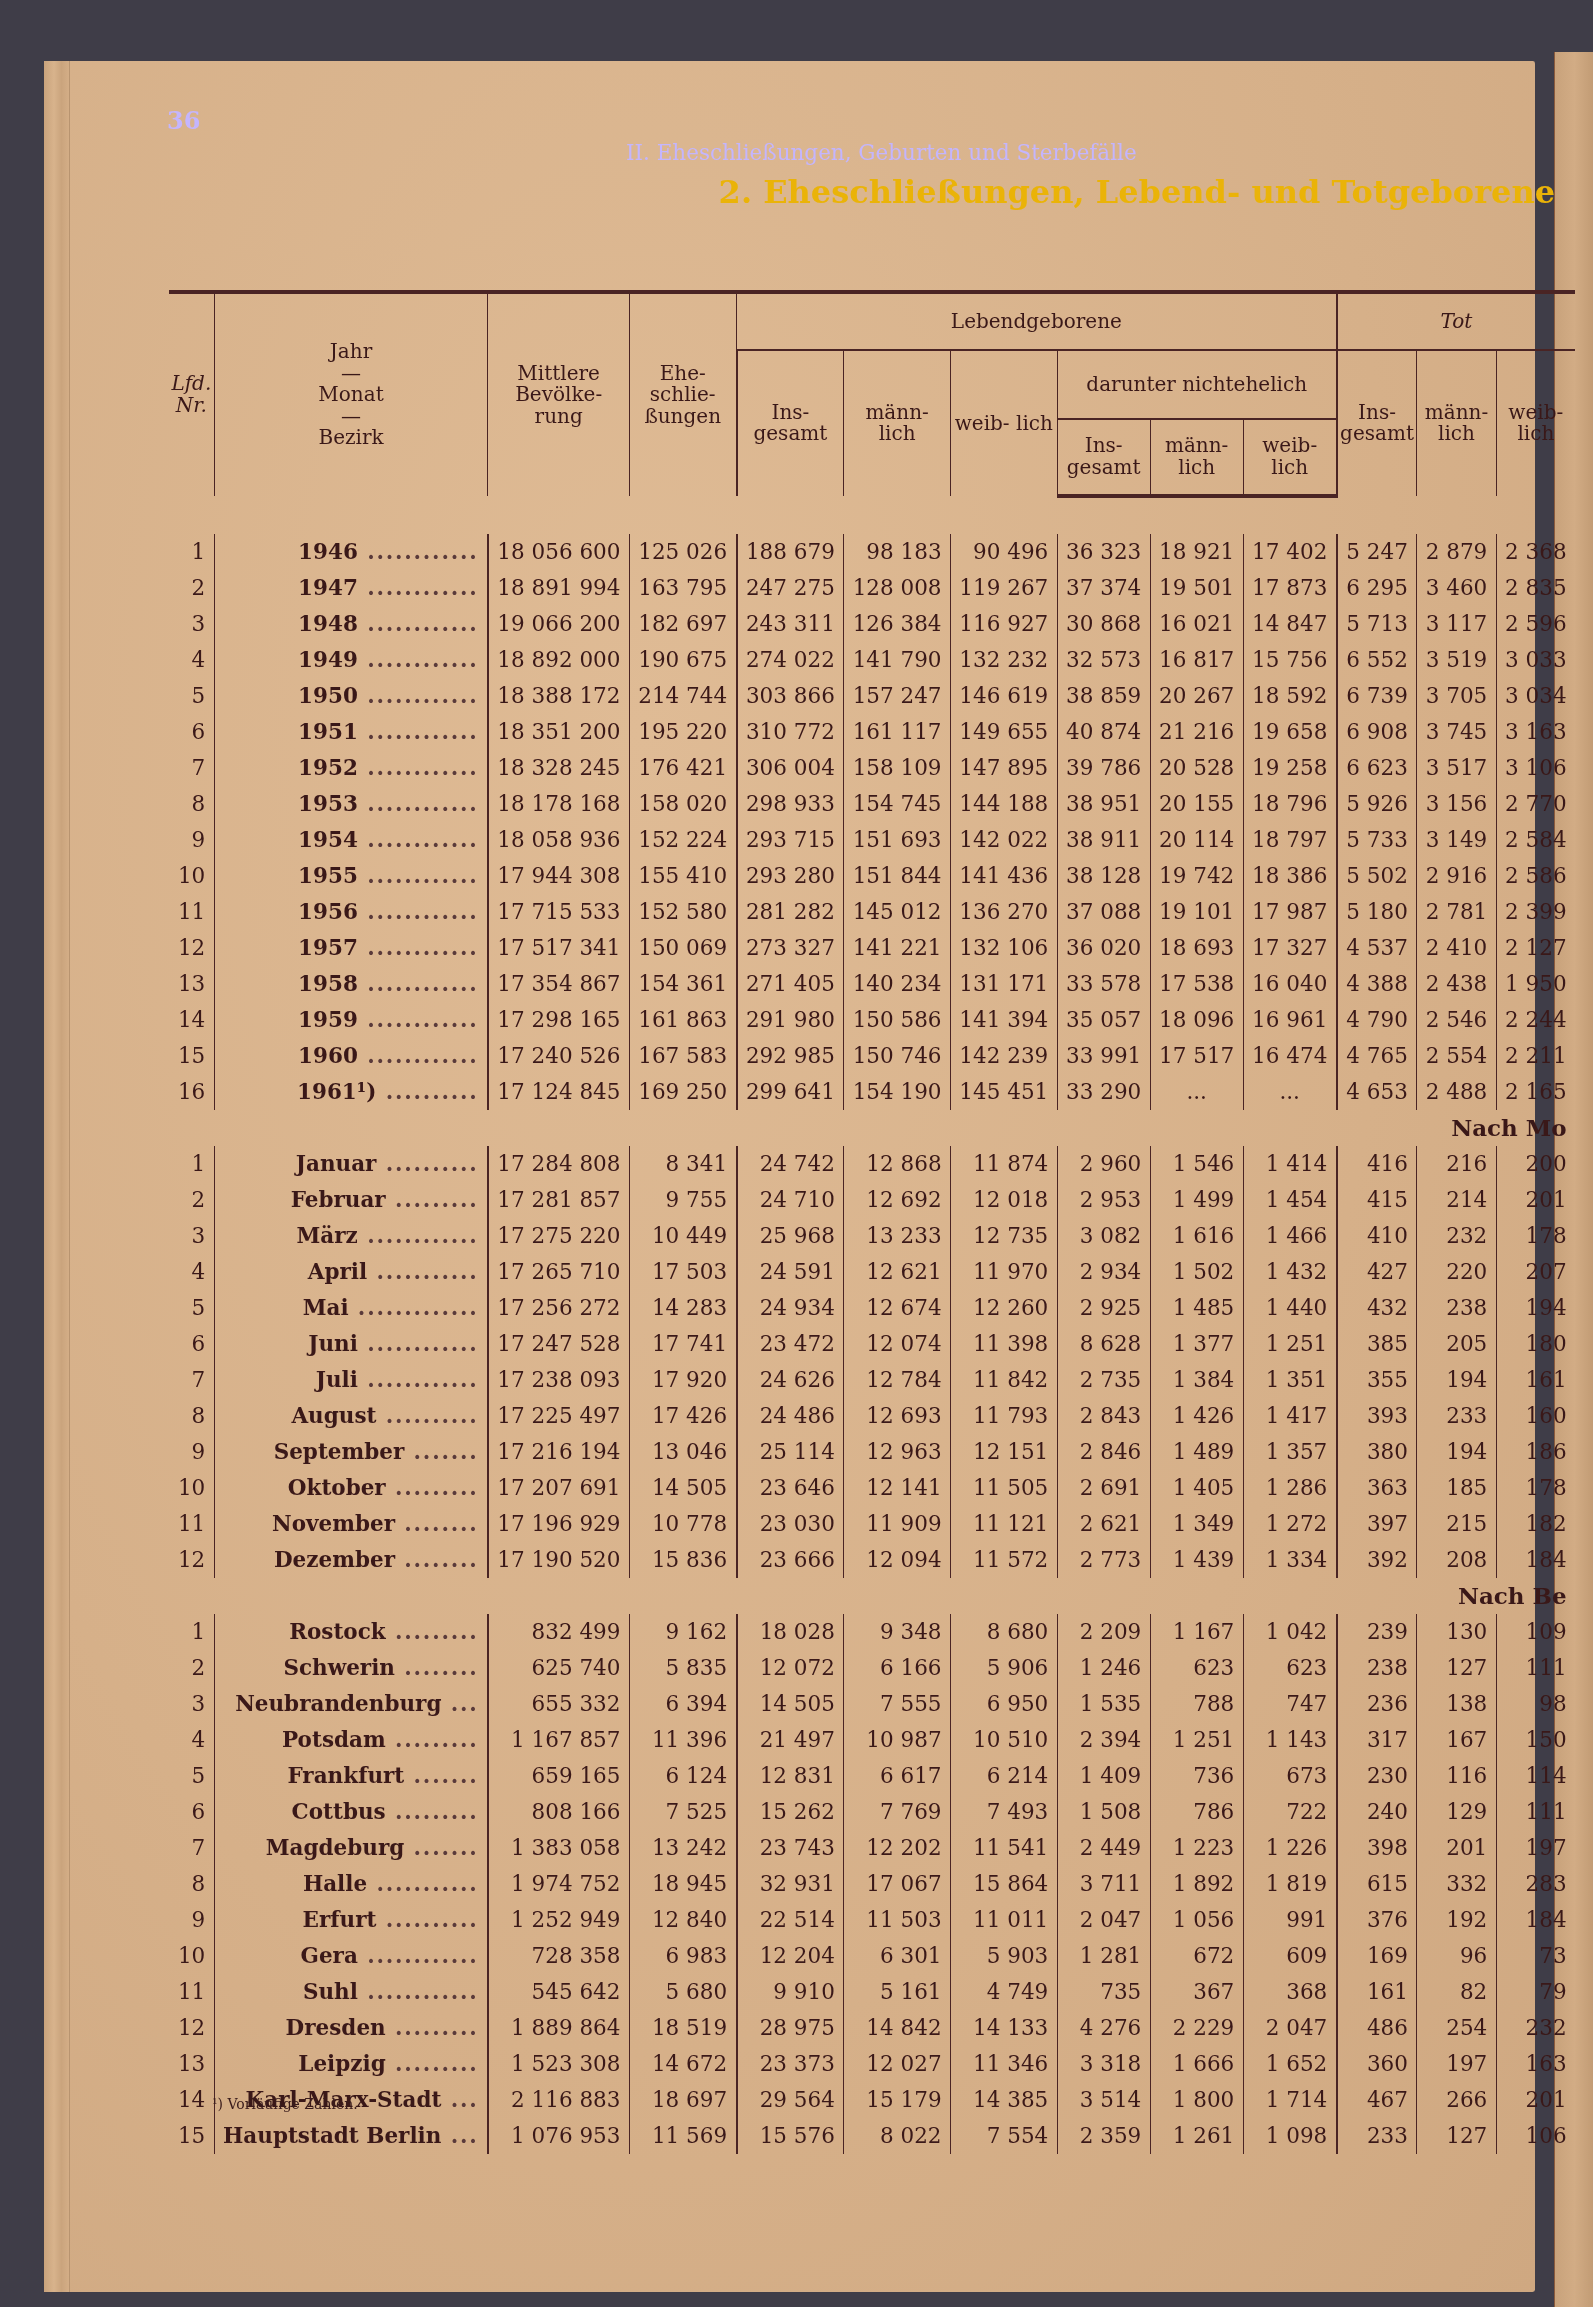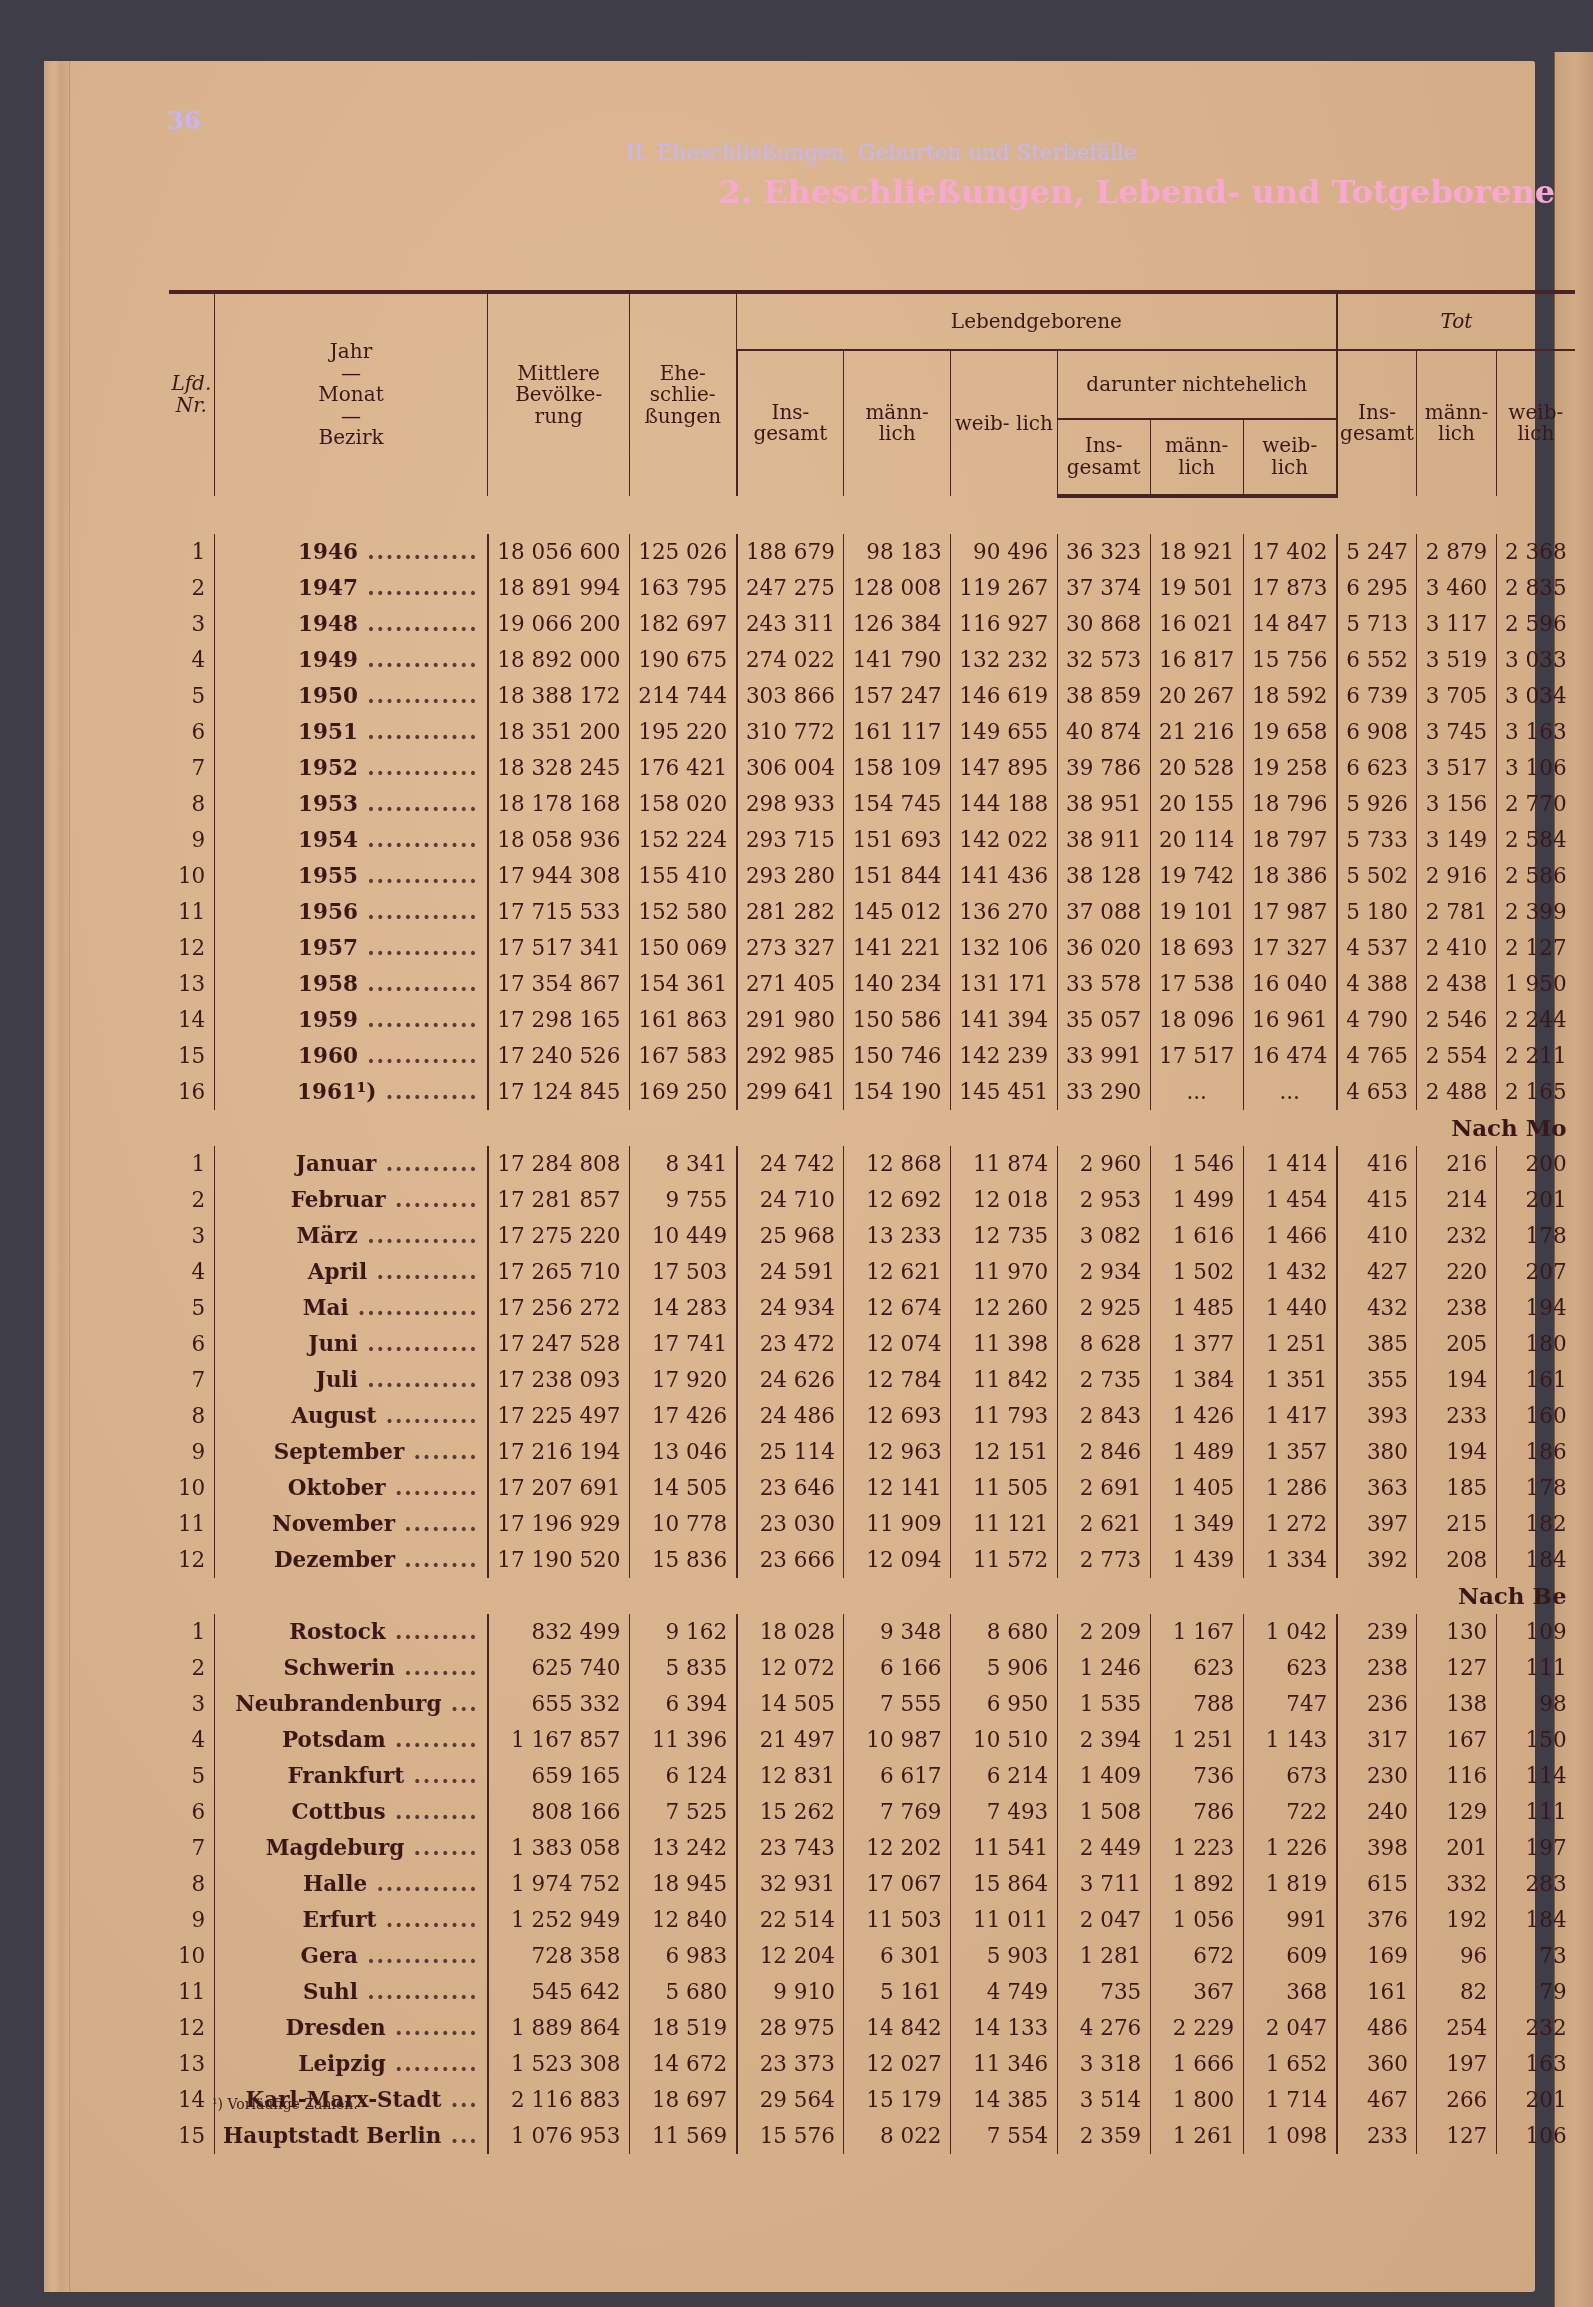--- a/index.html
+++ b/index.html
@@ -28,21 +28,21 @@
     border-left: 1.2px solid #8a5a3c;
   }
   .header-line {
     position: absolute; top: 106px; left: 167px; right: 60px; height: 36px;
     font-size: 24px; color: #c4b5fd;
   }
   .page-number { position: absolute; left: 0; top: 0; font-weight: bold; }
   .running-head { position: absolute; left: 459px; top: 2.4px; font-size: 21.5px; margin-top: 32px; }
   .title {
     position: absolute; right: 39px; top: 166px; text-align: right;
-    font-size: 32px; font-weight: bold; line-height: 52px; color: #f9a8d4;
+    font-size: 32px; font-weight: bold; line-height: 52px; color: #eab308;
     font-family: "DejaVu Serif", serif;
   }
   table.stat {
     position: absolute; left: 169px; top: 290px; width: 1384px;
     border-collapse: collapse; font-size: 21.5px; color: #3a1818;
   }
   table.stat th {
     font-weight: normal; font-size: 20px; line-height: 21.5px; text-align: center;
     vertical-align: middle; padding: 3.6px 2.4px;
   }

